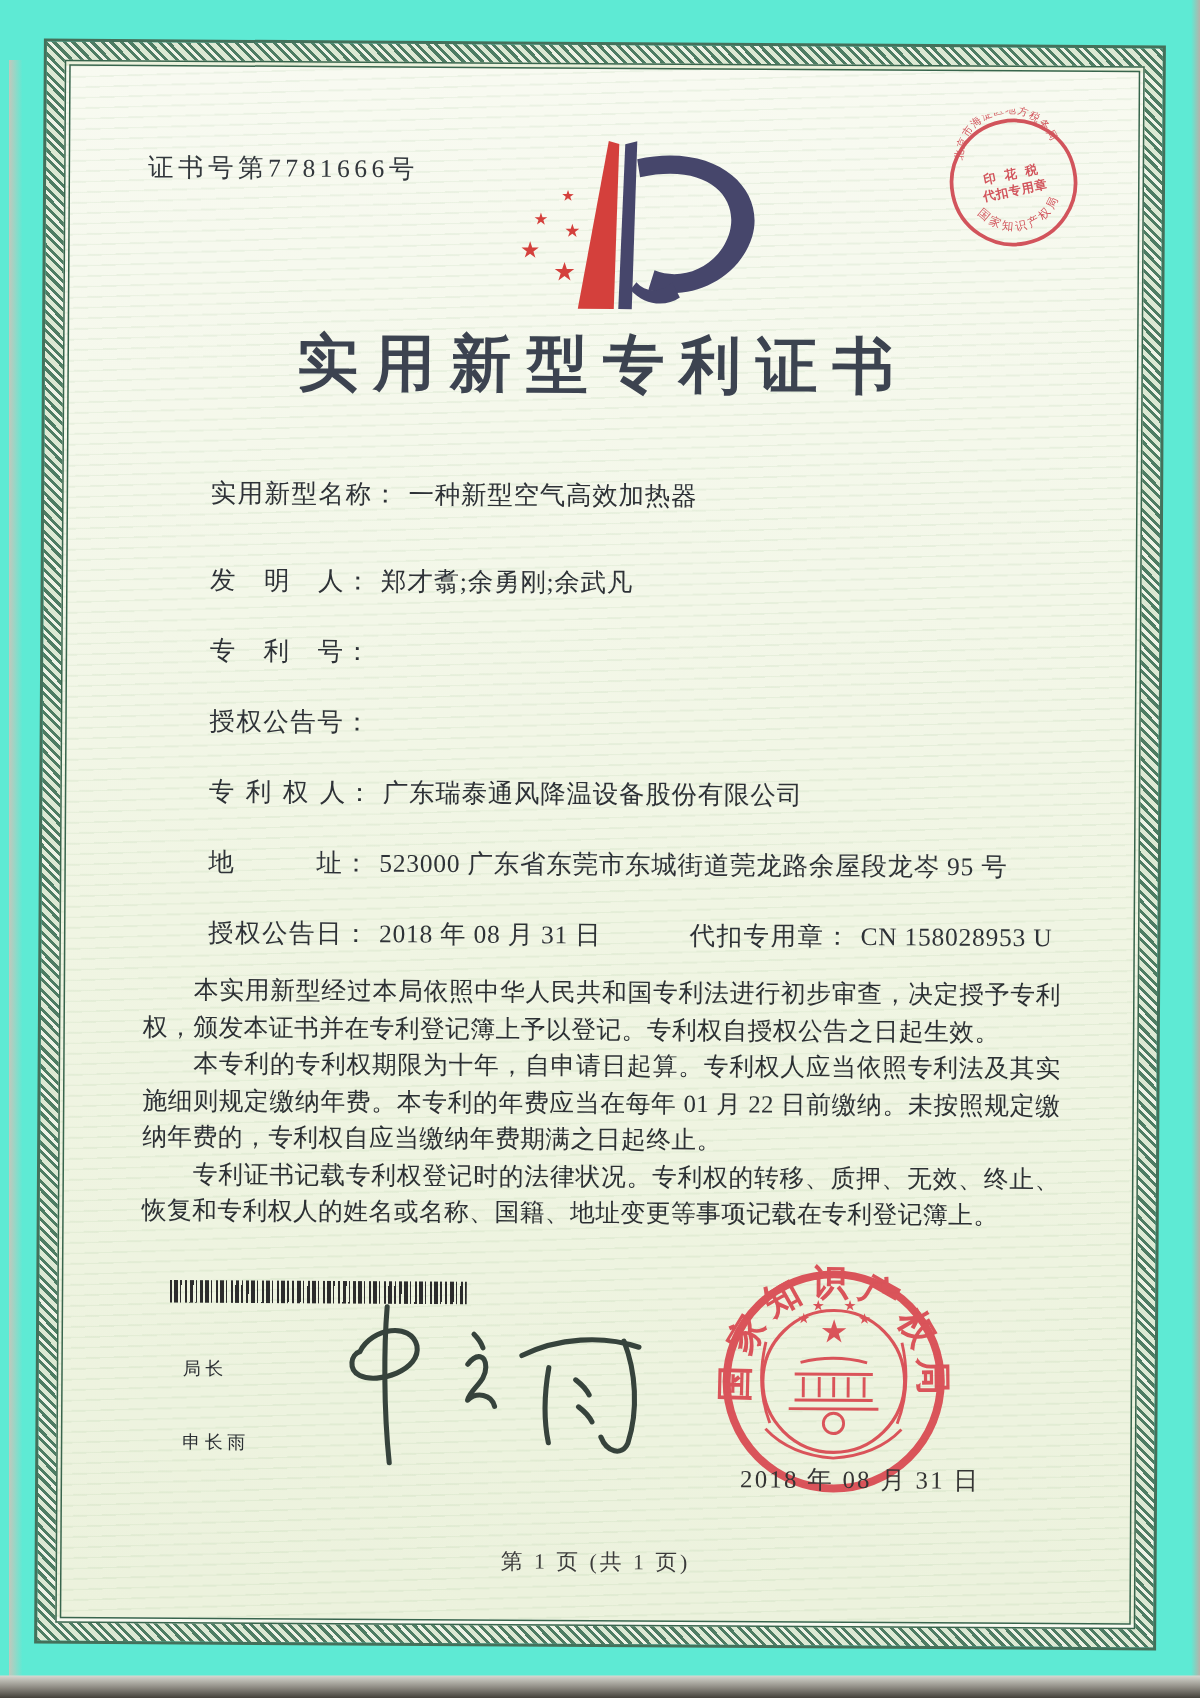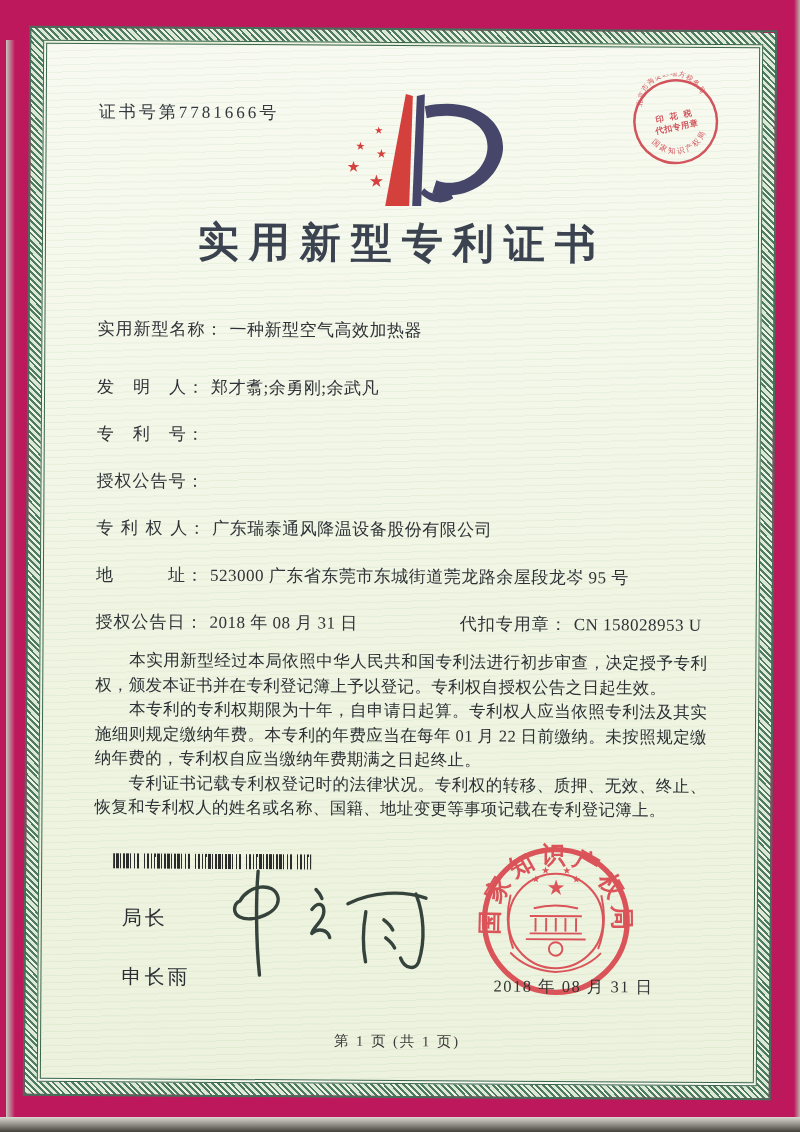--- a/index.html
+++ b/index.html
@@ -1,17 +1,17 @@
 <!DOCTYPE html>
 <html><head>
 <meta charset="utf-8">
 <style>
   html,body{margin:0;padding:0;width:800px;height:1132px;overflow:hidden;}
   body{background:#fbfbf8;font-family:"Liberation Serif","DejaVu Serif",serif;color:#2f3338;}
-  .page{position:relative;width:800px;height:1132px;background:#be185d;}
+  .page{position:relative;width:800px;height:1132px;background:#5eead4;}
 
   
   .frame{position:absolute;left:26px;top:28px;right:26px;bottom:34px;
     border:2px solid #44705a;
     background:repeating-linear-gradient(45deg,#4e7c63 0 2px,#dde9d4 2px 5px,#4e7c63 5px 7px,#eef3e6 7px 9px);
     transform:rotate(0.35deg);}
   .inner{position:absolute;inset:12px;border:4px double #38654d;
     background:
       repeating-linear-gradient(178deg, rgba(120,170,110,0.10) 0 1px, rgba(0,0,0,0) 1px 7px),
       linear-gradient(180deg,#f8faf1,#f0f5e3 55%,#ecf2dd);}
@@ -31,33 +31,33 @@
 
   
   .logo{position:absolute;left:236px;top:44px;width:250px;height:122px;}
 
   .title{position:absolute;left:0;right:0;top:170px;text-align:center;
     font-size:41px;font-weight:700;letter-spacing:10px;color:#3c4350;}
 
   .rows{position:absolute;left:52px;right:50px;top:272px;}
   .row{display:flex;align-items:baseline;font-size:17px;line-height:25px;margin-bottom:22px;color:#2e3237;}
   .row.gap-big{margin-bottom:33px;}
-  .row .lab{white-space:pre;letter-spacing:1px;}
+  .row .lab{white-space:pre;letter-spacing:1px;margin-left:43px;}
   .row .val{margin-left:6px;letter-spacing:0.5px;}
   .row .right-part{margin-left:auto;padding-right:4px;display:flex;align-items:baseline;}
 
   .paras{position:absolute;left:52px;right:48px;top:604px;font-size:16.5px;line-height:24.5px;
     color:#2c3034;text-align:justify;}
   .paras p{margin:0;text-indent:2.05em;letter-spacing:0.3px;}
 
   .barcode{position:absolute;left:71px;top:809px;width:198px;height:15px;
     background:repeating-linear-gradient(90deg,#2c2c2c 0 1.5px,rgba(0,0,0,0) 1.5px 3px,
       #2c2c2c 3px 5.6px,rgba(0,0,0,0) 5.6px 7px,#2c2c2c 7px 7.8px,rgba(0,0,0,0) 7.8px 10.2px);}
 
-  .signer{position:absolute;left:80px;top:860px;font-size:20px;letter-spacing:3px;color:#2b2f33;}
+  .signer{position:absolute;left:80px;top:860px;font-size:12px;letter-spacing:3px;color:#2b2f33;}
   .signer .name{margin-top:32px;}
   .signature{position:absolute;left:170px;top:822px;width:225px;height:112px;}
 
   .seal{position:absolute;left:432px;top:792px;width:164px;height:164px;opacity:.9;}
   .seal-date{position:absolute;left:452px;top:929px;width:200px;font-size:16.5px;
     letter-spacing:1.5px;color:#343434;z-index:5;}
 
   .footer{position:absolute;left:0;right:0;top:986px;text-align:center;font-size:14.5px;
     letter-spacing:2px;color:#3a3a3a;}
 

